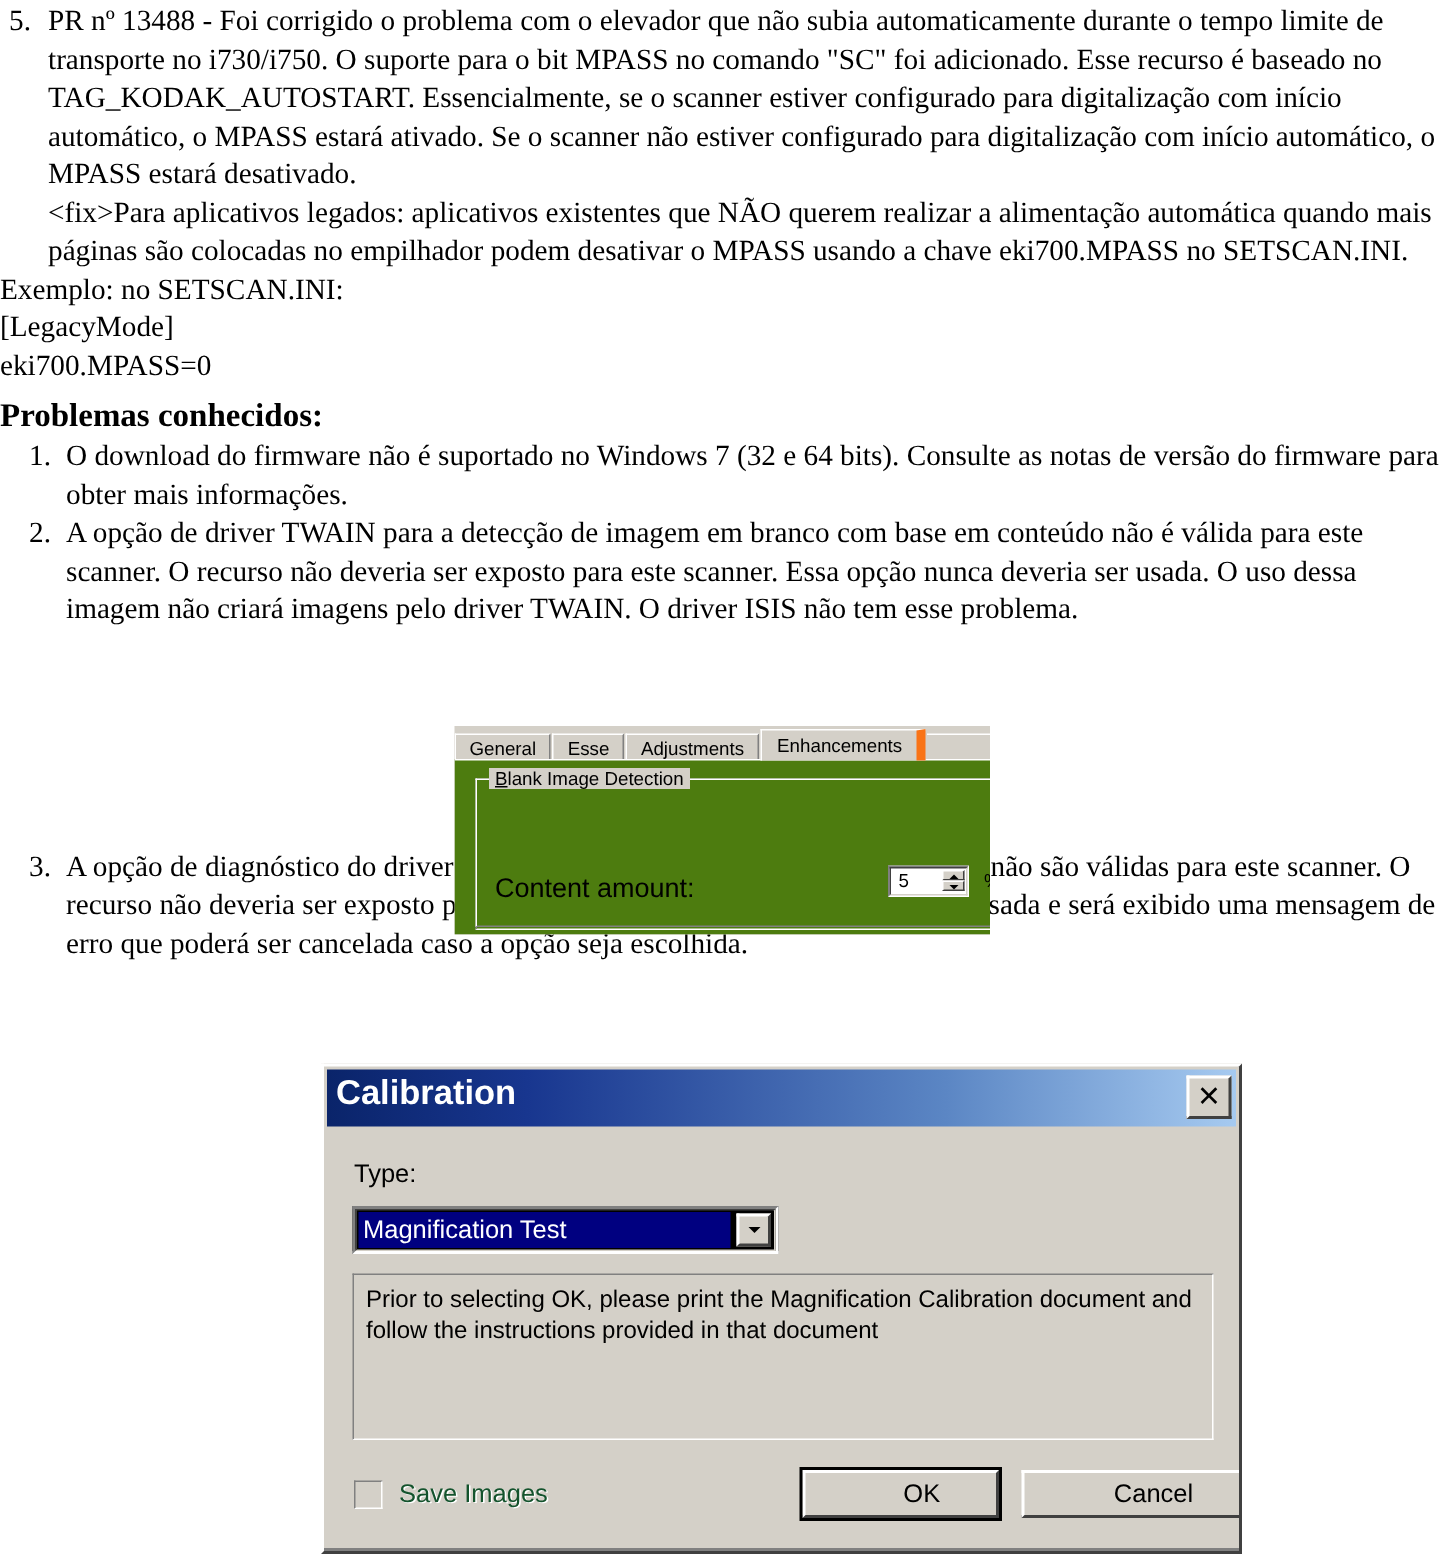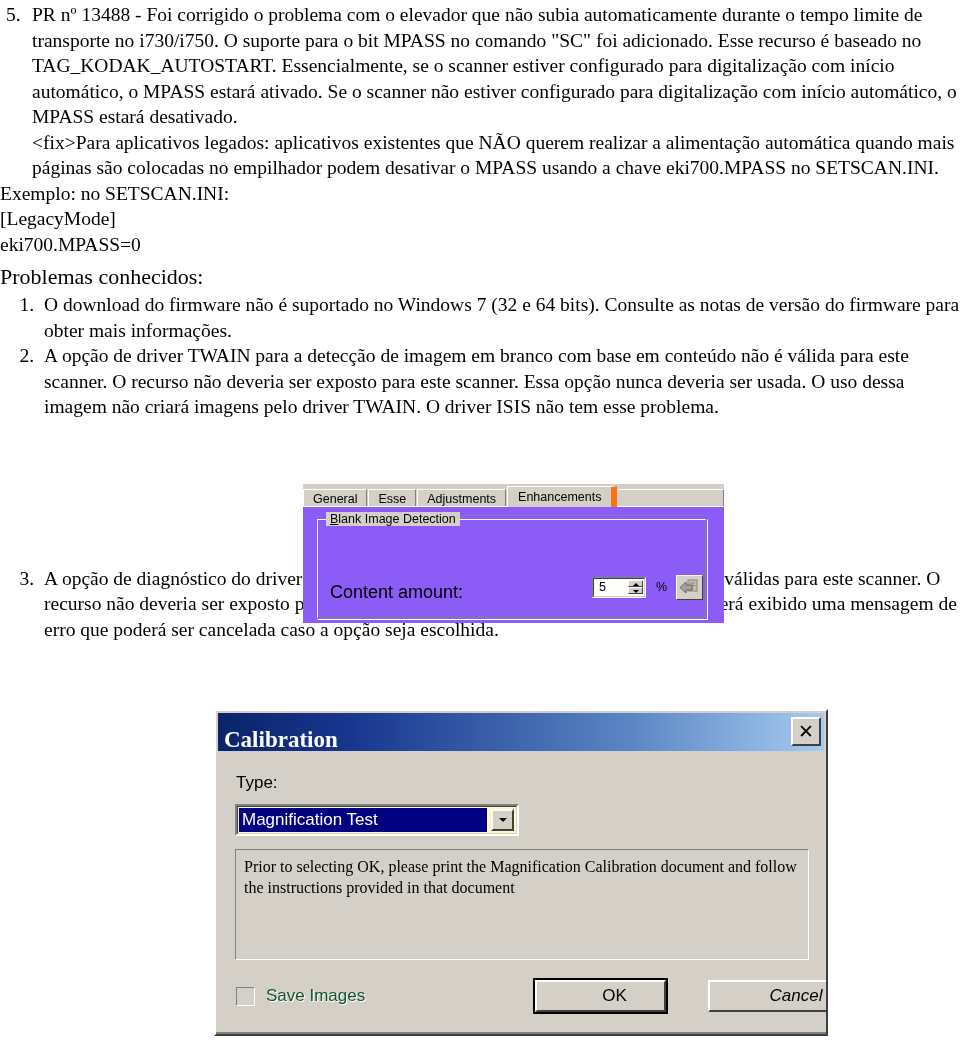--- a/index.html
+++ b/index.html
@@ -36,21 +36,21 @@
   .li .body { flex: 1 1 auto; text-align: left; }
 
   .plainline {
     font-size: 19.5px;
     line-height: 25.5px;
   }
 
   h2.heading {
     font-size: 22px;
     line-height: 27px;
-    font-weight: normal;
+    font-weight: bold;
     margin: 0;
     padding: 6px 0 2px 0;
   }
 
   ol.known {
     margin: 0;
     padding: 0;
     list-style: none;
   }
   ol.known > li {
@@ -73,21 +73,21 @@
     font-family: "Liberation Sans", "DejaVu Sans", sans-serif;
     color: #000;
     -webkit-font-smoothing: none;
   }
 
   
   #fig-twain {
     position: absolute;
     left: 303px;
     top: 484px;
-    width: 421px;
+    width: 357px;
     height: 139px;
     background: #d4d0c8;
     overflow: hidden;
     font-size: 12px;
     box-sizing: border-box;
   }
   #fig-twain .tabstrip {
     position: absolute;
     left: 0; top: 2px;
     height: 21px;
@@ -124,21 +124,21 @@
     background: #d4d0c8;
     border-top: 1px solid #ffffff;
     border-right: 1px solid #808080;
     box-sizing: border-box;
   }
   #fig-twain .tabpage {
     position: absolute;
     left: 0; top: 22px;
     width: 421px;
     height: 117px;
-    background: #8b5cf6;
+    background: #4d7c0f;
     border-top: 1px solid #ffffff;
     box-sizing: border-box;
   }
   #fig-twain .groupbox {
     position: absolute;
     left: 14px; top: 12px;
     width: 391px; height: 101px;
     border: 1px solid #808080;
     border-right-color: #ffffff;
     border-bottom-color: #ffffff;
@@ -302,23 +302,23 @@
   }
   #fig-cal .titlebar {
     position: absolute;
     left: 2px; top: 2px;
     width: 606px; height: 38px;
     background: linear-gradient(to right, #0a246a 0%, #18368f 22%, #5b86c4 68%, #a6caf0 100%);
     box-sizing: border-box;
   }
   #fig-cal .titletext {
     position: absolute;
-    left: 6px; top: 14px;
+    left: 6px; top: 2px;
     color: #ffffff;
-    font-family: Liberation Serif, serif;
+    font-family: Liberation Sans, sans-serif;
     font-weight: bold;
     font-size: 23px;
     letter-spacing: 0px;
   }
   #fig-cal .closebtn {
     position: absolute;
     right: 3px; top: 4px;
     width: 30px; height: 29px;
     background: #d4d0c8;
     border: 2px solid;
@@ -334,21 +334,21 @@
   #fig-cal .cal-label {
     position: absolute;
     left: 20px; top: 62px;
     font-family: "Liberation Sans", "DejaVu Sans", sans-serif;
     font-size: 17px;
   }
   #fig-cal .cal-combo {
     position: absolute;
     left: 19px; top: 93px;
     width: 284px; height: 32px;
-    background: #fef9c3;
+    background: #000000;
     border: 2px solid;
     border-color: #808080 #ffffff #ffffff #808080;
     box-sizing: border-box;
   }
   #fig-cal .cal-combo .cinner {
     position: absolute; inset: 0;
     border: 1px solid #404040;
     border-right-color: #d4d0c8;
     border-bottom-color: #d4d0c8;
     box-sizing: border-box;
@@ -387,21 +387,21 @@
     background: #d4d0c8;
     border: 1px solid #808080;
     border-right-color: #ffffff;
     border-bottom-color: #ffffff;
     box-sizing: border-box;
   }
   #fig-cal .infobox .itext {
     position: absolute;
     left: 8px; top: 6px;
     right: 8px;
-    font-family: Liberation Serif, serif;
+    font-family: Liberation Sans, sans-serif;
     font-size: 16px;
     line-height: 21px;
   }
 
   #fig-cal .chk {
     position: absolute;
     left: 20px; top: 275px;
     display: flex; align-items: center;
   }
   #fig-cal .chk .boxel {
@@ -426,21 +426,21 @@
     background: #d4d0c8;
     border: 2px solid;
     border-color: #ffffff #404040 #404040 #ffffff;
     box-sizing: border-box;
     font-family: "Liberation Sans", "DejaVu Sans", sans-serif;
     font-size: 17px;
     display: flex; align-items: center; justify-content: center; padding-left: 28px;
   }
   #fig-cal .btn.default { outline: 2px solid #000; outline-offset: 0px; }
   #fig-cal #btn-ok { left: 319px; width: 131px; }
-  #fig-cal #btn-cancel { left: 492px; width: 148px; font-style: italic; }
+  #fig-cal #btn-cancel { left: 465px; width: 148px; }
 </style>
 </head>
 <body>
 
 <div class="doc">
 
   <div class="li" style="margin-top:2px;">
     <span class="marker">5.</span>
     <span class="body">PR nº 13488 - Foi corrigido o problema com o elevador que não subia automaticamente durante o tempo limite de transporte no i730/i750.  O suporte para o bit MPASS no comando "SC" foi adicionado. Esse recurso é baseado no TAG_KODAK_AUTOSTART. Essencialmente, se o scanner estiver configurado para digitalização com início automático, o MPASS estará ativado. Se o scanner não estiver configurado para digitalização com início automático, o MPASS estará desativado.</span>
   </div>

